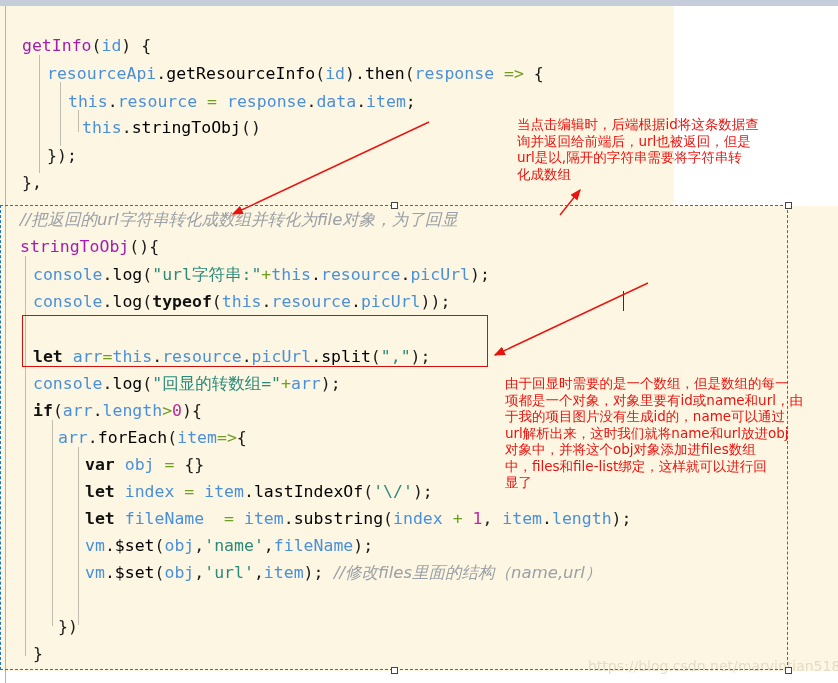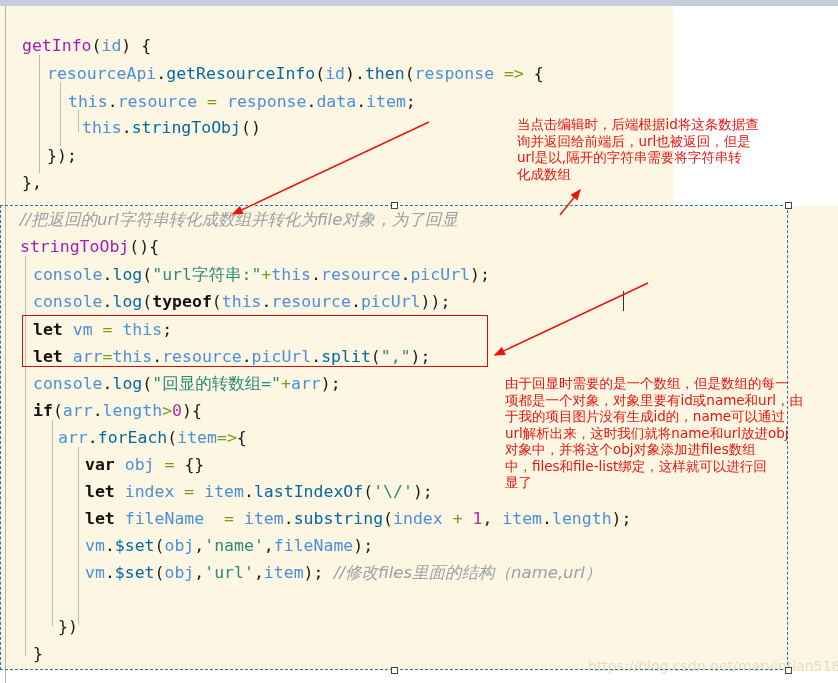--- a/index.html
+++ b/index.html
@@ -47,21 +47,21 @@
     line-height: 18px;
     letter-spacing: 0px;
   }
   .tok-plain   { color: #1a1a1a; }
   .tok-kw      { color: #111111; font-weight: bold; }
   .tok-fn      { color: #a21caf; }
   .tok-prop    { color: #4a90d9; }
   .tok-str     { color: #2a8a7a; }
   .tok-num     { color: #c0279a; }
   .tok-op      { color: #6f9e21; }
-  .tok-method  { color: #0369a1; }
+  .tok-method  { color: #000000; }
   .tok-comment { color: #9aa0a6; font-style: italic; font-family: "DejaVu Sans", "Liberation Sans", sans-serif; }
 
   
   .annot {
     position: absolute;
     color: #e8140f;
     font-family: "DejaVu Sans", "Liberation Sans", sans-serif;
     font-size: 13.5px;
     line-height: 16.5px;
     white-space: pre-line;
@@ -123,21 +123,20 @@
   <div class="code-line" id="cl-l2" style="left:22px; top:37px;"><span class="tok-fn">getInfo</span><span class="tok-plain">(</span><span class="tok-prop">id</span><span class="tok-plain">)</span><span class="tok-plain"> </span><span class="tok-plain">{</span></div>
   <div class="code-line" id="cl-l3" style="left:47px; top:65px;"><span class="tok-prop">resourceApi</span><span class="tok-plain">.</span><span class="tok-method">getResourceInfo</span><span class="tok-plain">(</span><span class="tok-prop">id</span><span class="tok-plain">)</span><span class="tok-plain">.</span><span class="tok-method">then</span><span class="tok-plain">(</span><span class="tok-prop">response</span><span class="tok-plain"> </span><span class="tok-op">=</span><span class="tok-op">&gt;</span><span class="tok-plain"> </span><span class="tok-plain">{</span></div>
   <div class="code-line" id="cl-l4" style="left:68px; top:93px;"><span class="tok-prop">this</span><span class="tok-plain">.</span><span class="tok-prop">resource</span><span class="tok-plain"> </span><span class="tok-op">=</span><span class="tok-plain"> </span><span class="tok-prop">response</span><span class="tok-plain">.</span><span class="tok-prop">data</span><span class="tok-plain">.</span><span class="tok-prop">item</span><span class="tok-plain">;</span></div>
   <div class="code-line" id="cl-l5" style="left:82px; top:119px;"><span class="tok-prop">this</span><span class="tok-plain">.</span><span class="tok-method">stringToObj</span><span class="tok-plain">(</span><span class="tok-plain">)</span></div>
   <div class="code-line" id="cl-l6" style="left:47px; top:147px;"><span class="tok-plain">}</span><span class="tok-plain">)</span><span class="tok-plain">;</span></div>
   <div class="code-line" id="cl-l7" style="left:22px; top:174px;"><span class="tok-plain">}</span><span class="tok-plain">,</span></div>
   <div class="code-line" id="cl-l9" style="left:20px; top:238px;"><span class="tok-fn">stringToObj</span><span class="tok-plain">(</span><span class="tok-plain">)</span><span class="tok-plain">{</span></div>
   <div class="code-line" id="cl-l8" style="left:20px; top:211px;"><span class="tok-comment">//把返回的url字符串转化成数组并转化为file对象，为了回显</span></div>
   <div class="code-line" id="cl-l10" style="left:33px; top:266px;"><span class="tok-prop">console</span><span class="tok-plain">.</span><span class="tok-method">log</span><span class="tok-plain">(</span><span class="tok-str">"url字符串:"</span><span class="tok-op">+</span><span class="tok-prop">this</span><span class="tok-plain">.</span><span class="tok-prop">resource</span><span class="tok-plain">.</span><span class="tok-prop">picUrl</span><span class="tok-plain">)</span><span class="tok-plain">;</span></div>
   <div class="code-line" id="cl-l11" style="left:33px; top:293px;"><span class="tok-prop">console</span><span class="tok-plain">.</span><span class="tok-method">log</span><span class="tok-plain">(</span><span class="tok-kw">typeof</span><span class="tok-plain">(</span><span class="tok-prop">this</span><span class="tok-plain">.</span><span class="tok-prop">resource</span><span class="tok-plain">.</span><span class="tok-prop">picUrl</span><span class="tok-plain">)</span><span class="tok-plain">)</span><span class="tok-plain">;</span></div>
-  <div class="code-line" id="cl-l12" style="left:33px; top:321px;"><span class="tok-kw">let</span><span class="tok-plain"> </span><span class="tok-prop">vm</span><span class="tok-plain"> </span><span class="tok-op">=</span><span class="tok-plain"> </span><span class="tok-prop">this</span><span class="tok-plain">;</span></div>
   <div class="code-line" id="cl-l13" style="left:33px; top:348px;"><span class="tok-kw">let</span><span class="tok-plain"> </span><span class="tok-prop">arr</span><span class="tok-op">=</span><span class="tok-prop">this</span><span class="tok-plain">.</span><span class="tok-prop">resource</span><span class="tok-plain">.</span><span class="tok-prop">picUrl</span><span class="tok-plain">.</span><span class="tok-method">split</span><span class="tok-plain">(</span><span class="tok-str">","</span><span class="tok-plain">)</span><span class="tok-plain">;</span></div>
   <div class="code-line" id="cl-l14" style="left:33px; top:375px;"><span class="tok-prop">console</span><span class="tok-plain">.</span><span class="tok-method">log</span><span class="tok-plain">(</span><span class="tok-str">"回显的转数组="</span><span class="tok-op">+</span><span class="tok-prop">arr</span><span class="tok-plain">)</span><span class="tok-plain">;</span></div>
   <div class="code-line" id="cl-l15" style="left:33px; top:402px;"><span class="tok-kw">if</span><span class="tok-plain">(</span><span class="tok-prop">arr</span><span class="tok-plain">.</span><span class="tok-prop">length</span><span class="tok-op">&gt;</span><span class="tok-num">0</span><span class="tok-plain">)</span><span class="tok-plain">{</span></div>
   <div class="code-line" id="cl-l16" style="left:58px; top:429px;"><span class="tok-prop">arr</span><span class="tok-plain">.</span><span class="tok-method">forEach</span><span class="tok-plain">(</span><span class="tok-prop">item</span><span class="tok-op">=</span><span class="tok-op">&gt;</span><span class="tok-plain">{</span></div>
   <div class="code-line" id="cl-l17" style="left:85px; top:456px;"><span class="tok-kw">var</span><span class="tok-plain"> </span><span class="tok-prop">obj</span><span class="tok-plain"> </span><span class="tok-op">=</span><span class="tok-plain"> </span><span class="tok-plain">{</span><span class="tok-plain">}</span></div>
   <div class="code-line" id="cl-l18" style="left:85px; top:483px;"><span class="tok-kw">let</span><span class="tok-plain"> </span><span class="tok-prop">index</span><span class="tok-plain"> </span><span class="tok-op">=</span><span class="tok-plain"> </span><span class="tok-prop">item</span><span class="tok-plain">.</span><span class="tok-method">lastIndexOf</span><span class="tok-plain">(</span><span class="tok-str">'\/'</span><span class="tok-plain">)</span><span class="tok-plain">;</span></div>
   <div class="code-line" id="cl-l19" style="left:85px; top:510px;"><span class="tok-kw">let</span><span class="tok-plain"> </span><span class="tok-prop">fileName</span><span class="tok-plain"> </span><span class="tok-plain"> </span><span class="tok-op">=</span><span class="tok-plain"> </span><span class="tok-prop">item</span><span class="tok-plain">.</span><span class="tok-method">substring</span><span class="tok-plain">(</span><span class="tok-prop">index</span><span class="tok-plain"> </span><span class="tok-op">+</span><span class="tok-plain"> </span><span class="tok-num">1</span><span class="tok-plain">,</span><span class="tok-plain"> </span><span class="tok-prop">item</span><span class="tok-plain">.</span><span class="tok-prop">length</span><span class="tok-plain">)</span><span class="tok-plain">;</span></div>
   <div class="code-line" id="cl-l20" style="left:85px; top:537px;"><span class="tok-prop">vm</span><span class="tok-plain">.</span><span class="tok-method">$set</span><span class="tok-plain">(</span><span class="tok-prop">obj</span><span class="tok-plain">,</span><span class="tok-str">'name'</span><span class="tok-plain">,</span><span class="tok-prop">fileName</span><span class="tok-plain">)</span><span class="tok-plain">;</span></div>
   <div class="code-line" id="cl-l21" style="left:85px; top:564px;"><span class="tok-prop">vm</span><span class="tok-plain">.</span><span class="tok-method">$set</span><span class="tok-plain">(</span><span class="tok-prop">obj</span><span class="tok-plain">,</span><span class="tok-str">'url'</span><span class="tok-plain">,</span><span class="tok-prop">item</span><span class="tok-plain">)</span><span class="tok-plain">;</span><span class="tok-comment">  //修改files里面的结构（name,url）</span></div>
   <div class="code-line" id="cl-l23" style="left:58px; top:618px;"><span class="tok-plain">}</span><span class="tok-plain">)</span></div>

